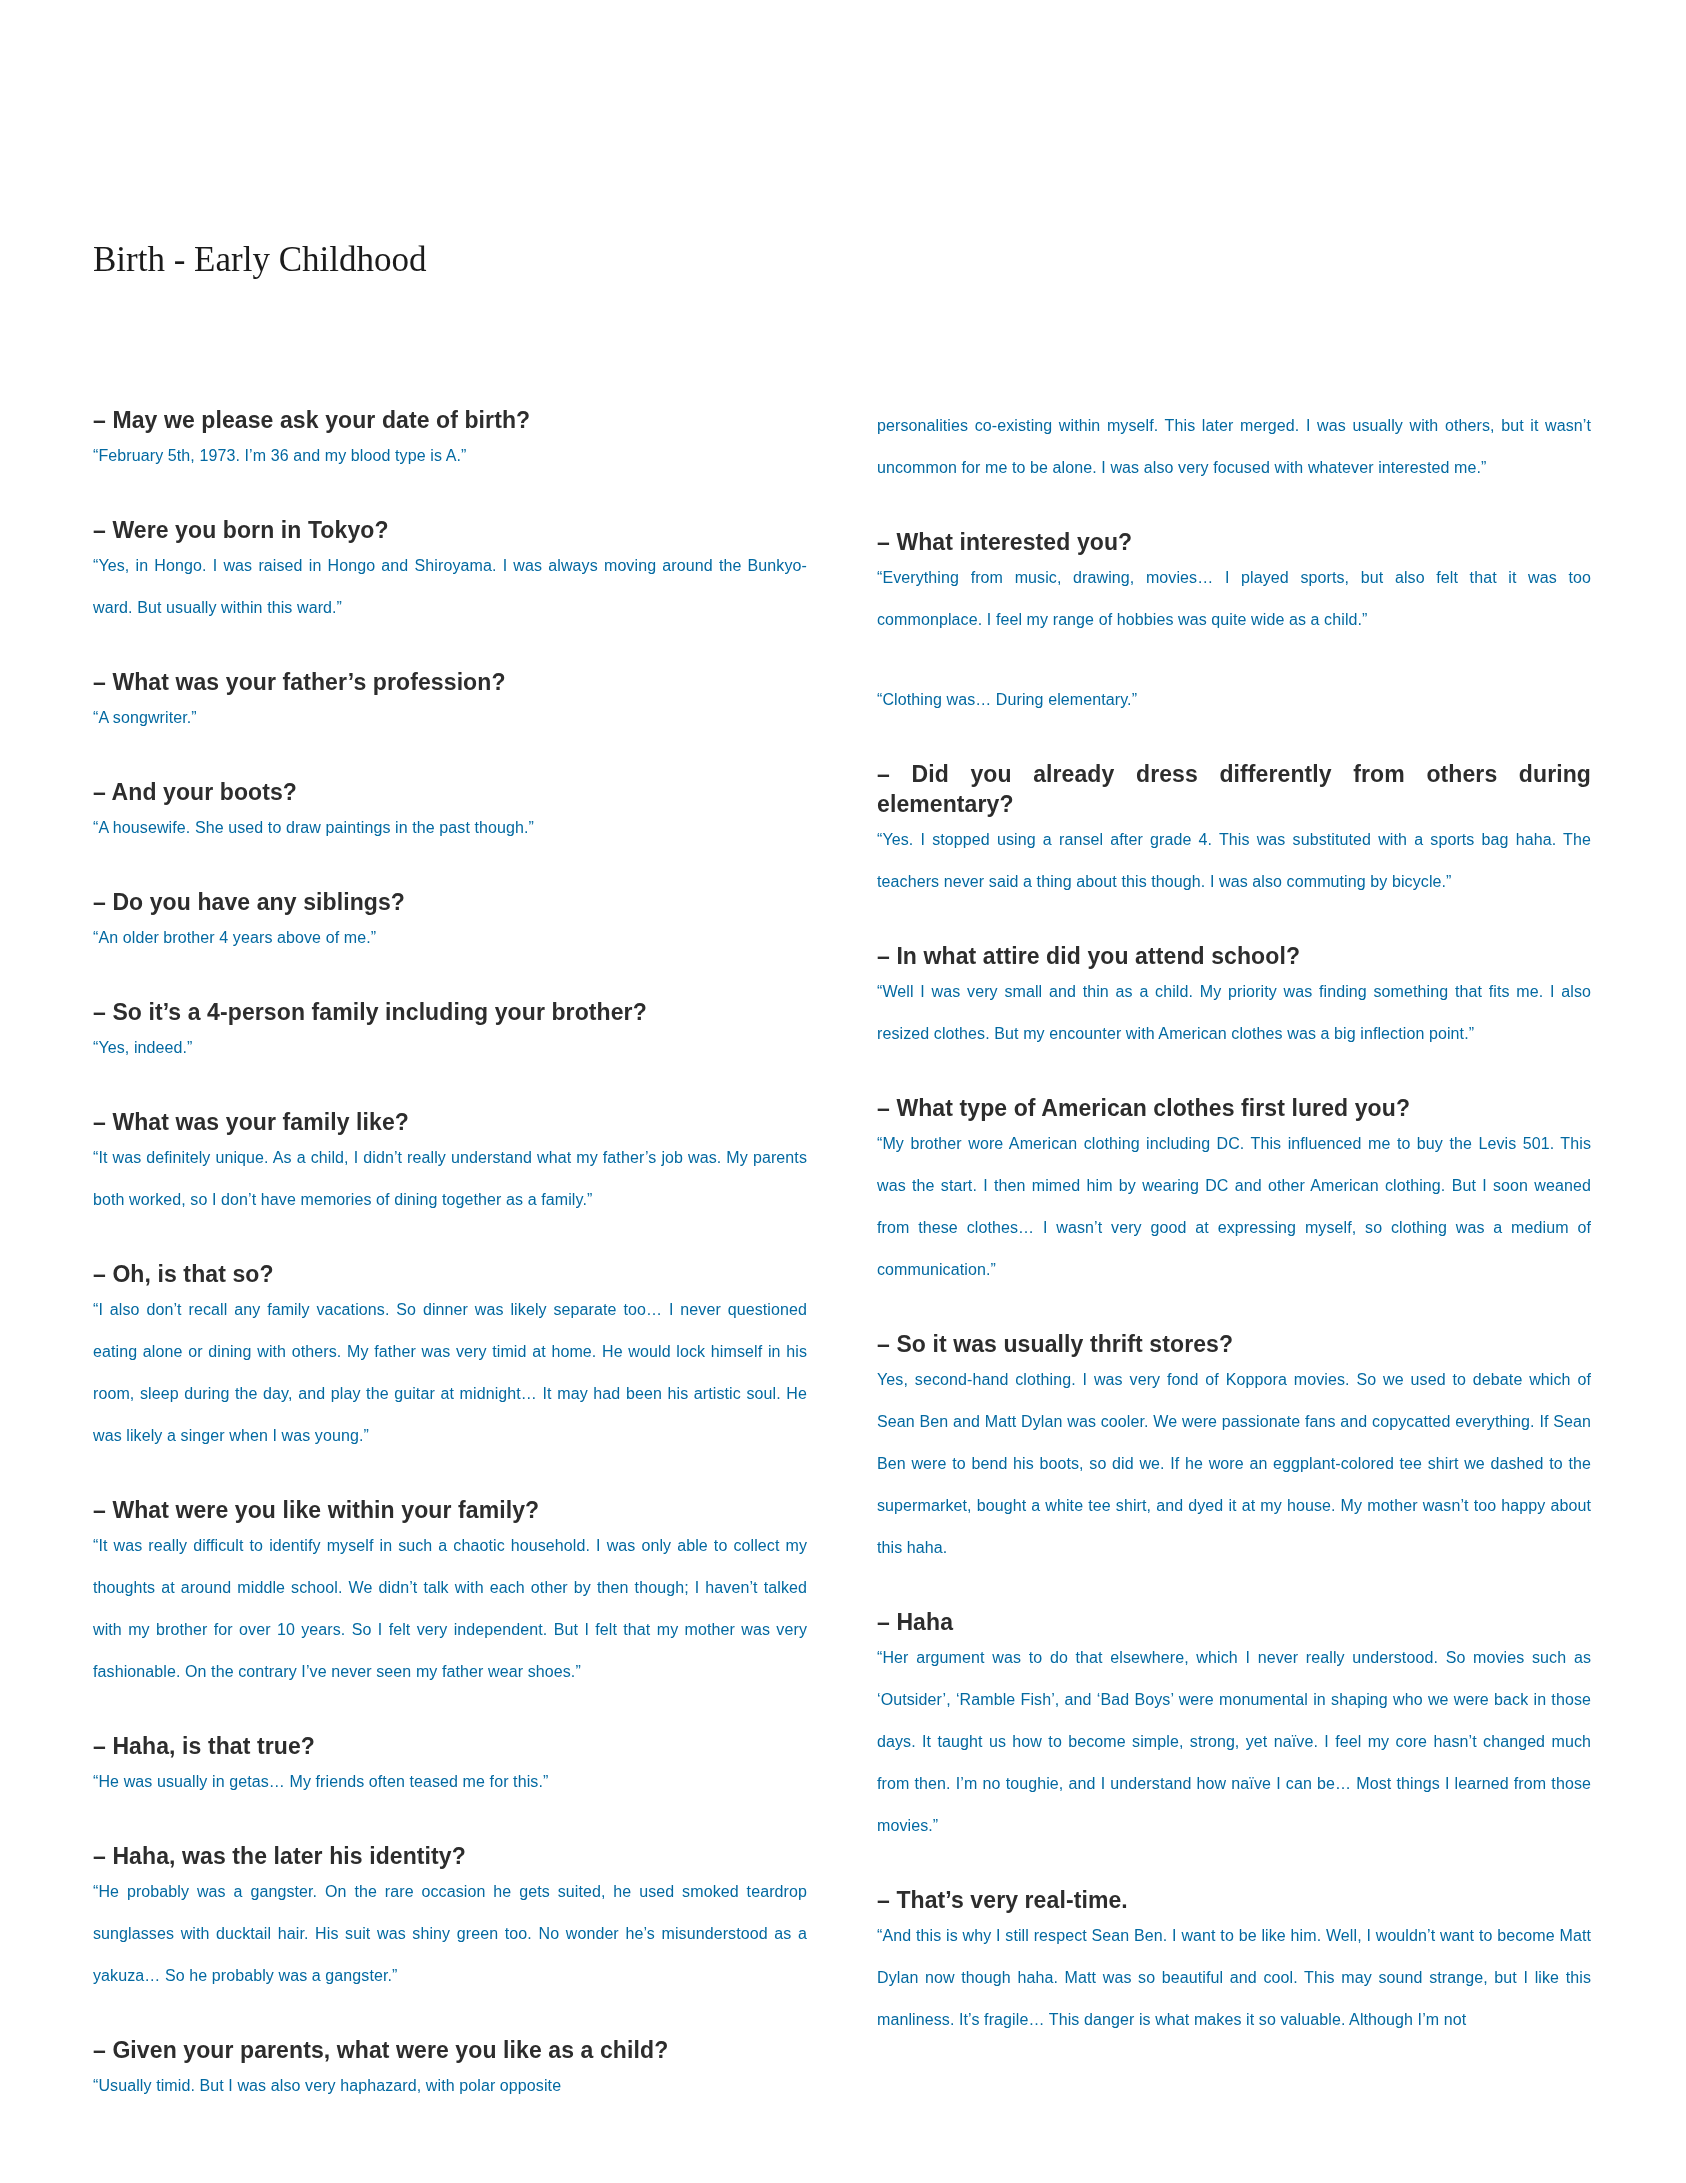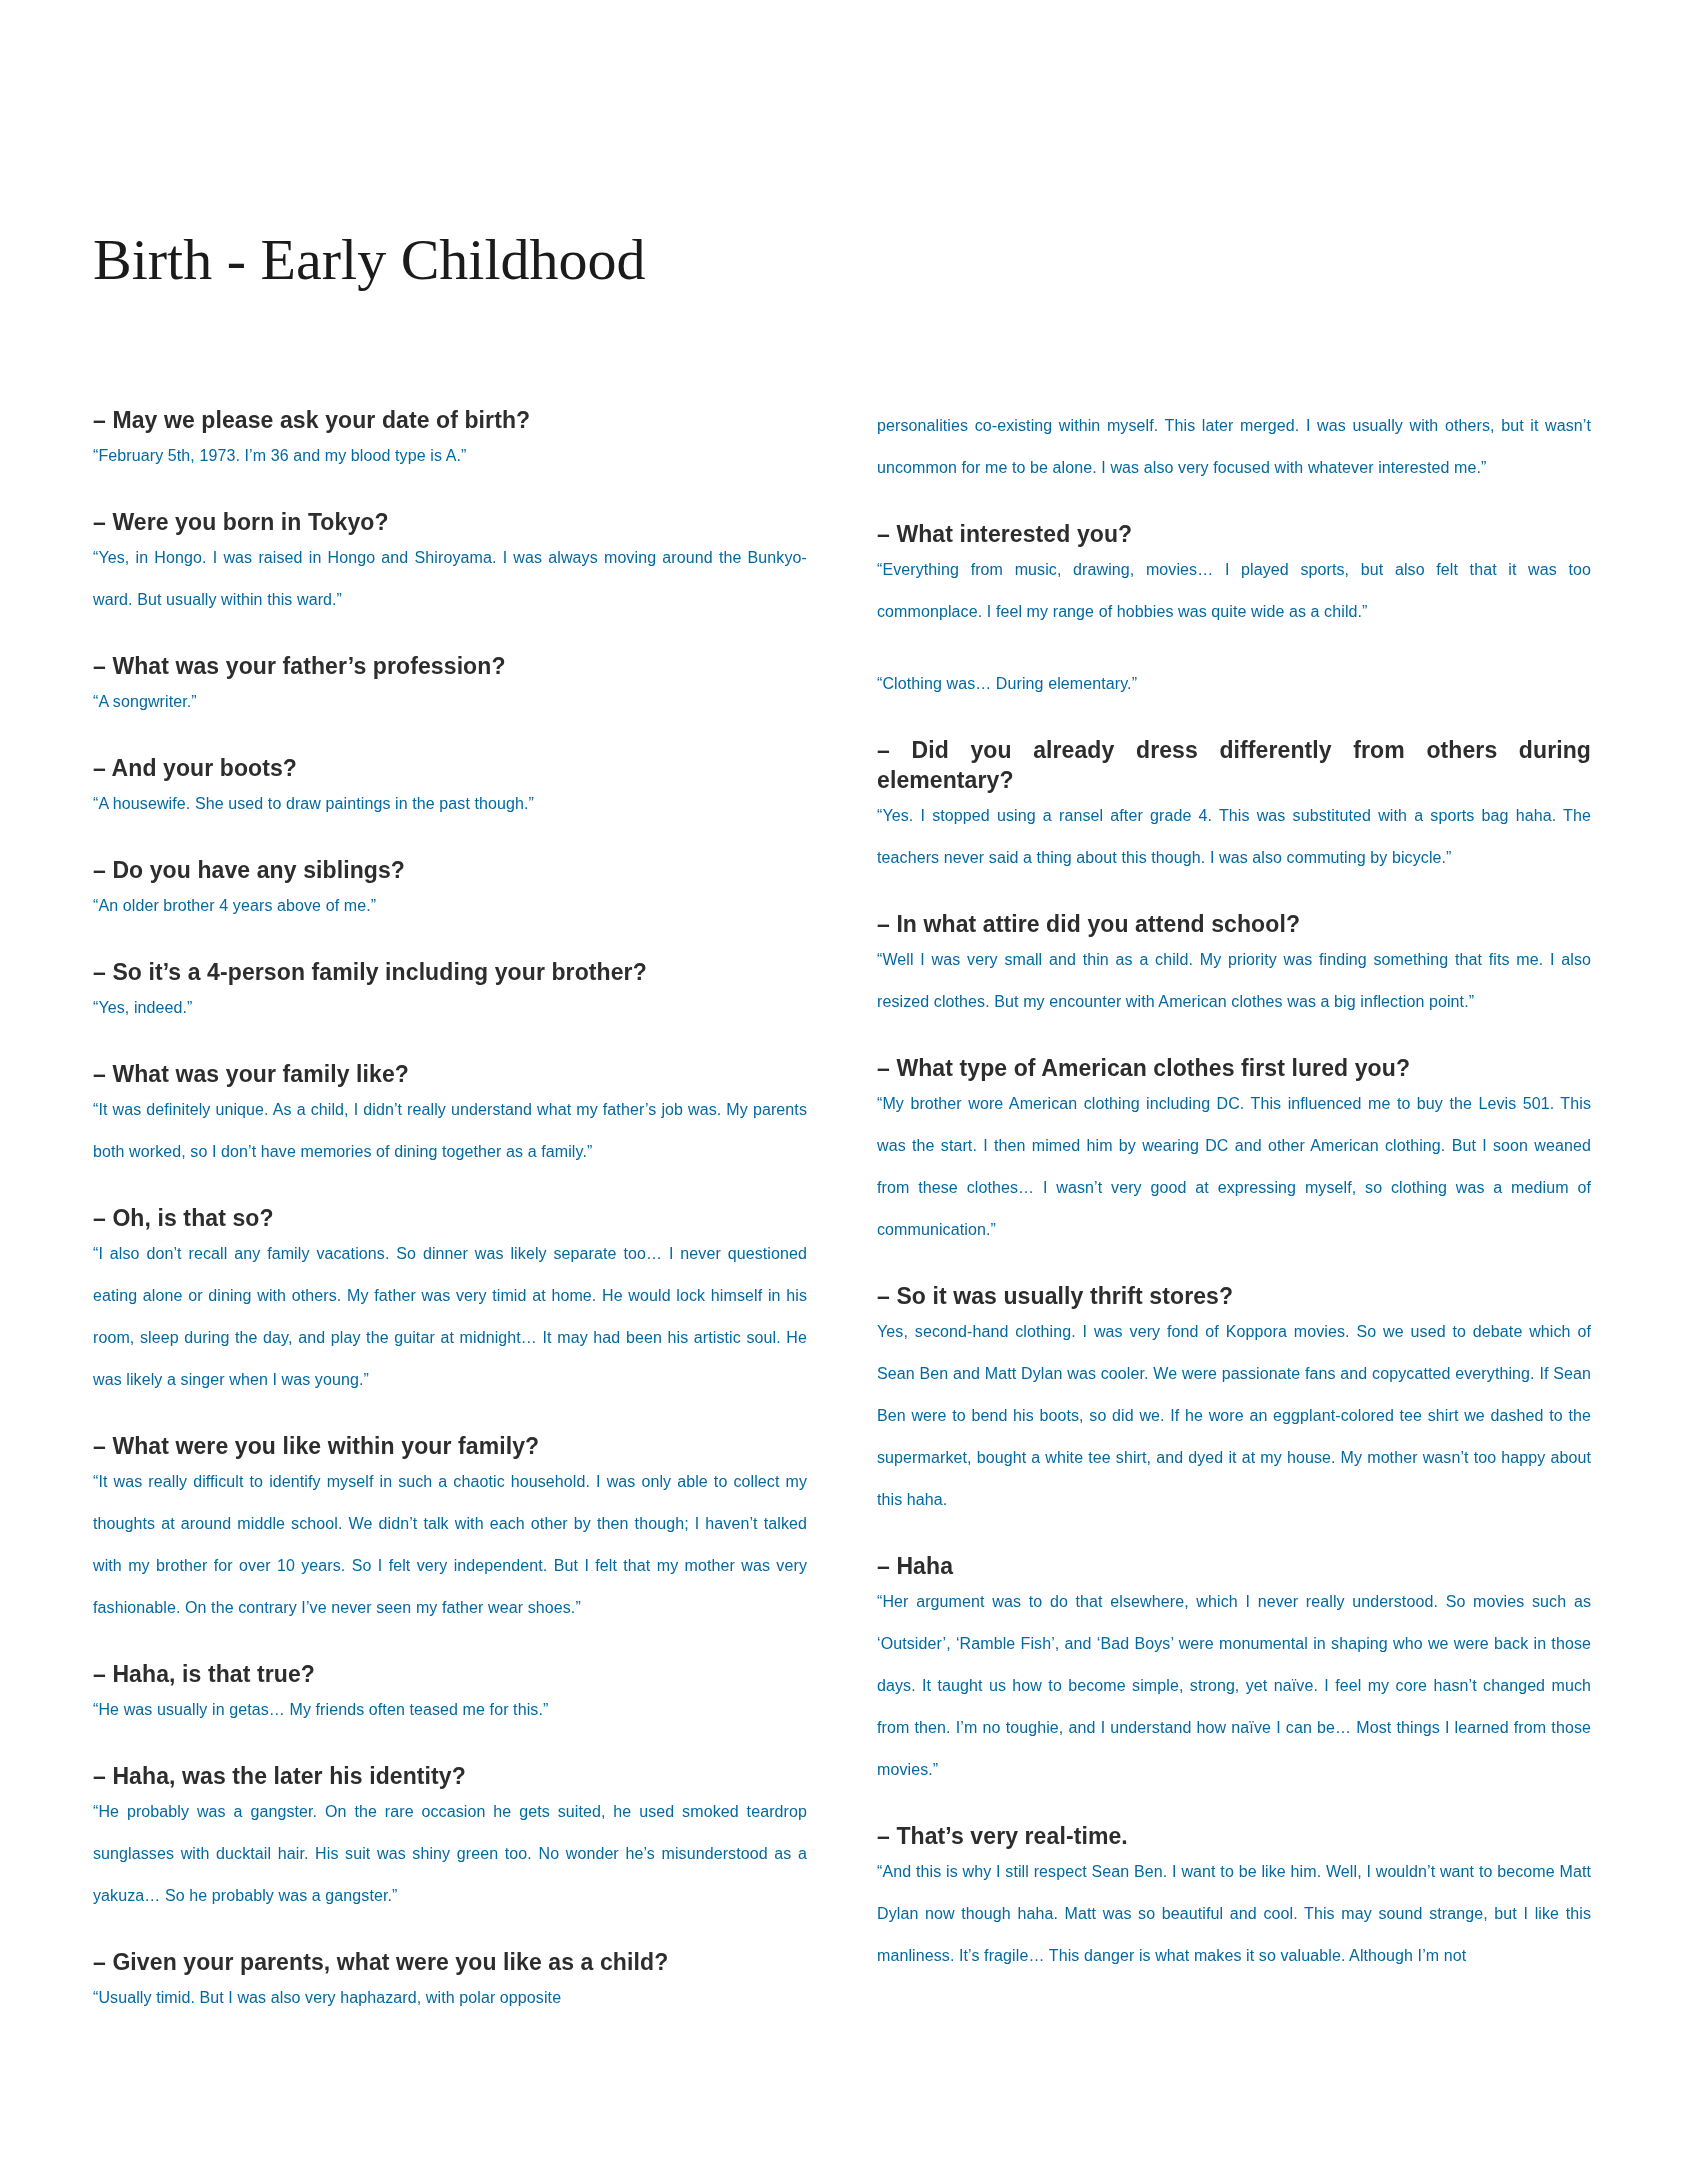--- a/index.html
+++ b/index.html
@@ -12,36 +12,36 @@
   .page {
     box-sizing: border-box;
     width: 1687px;
     height: 2183px;
     padding: 234px 93px 0 93px;
     overflow: hidden;
     background: #ffffff;
   }
   .doc-title {
     font-family: "Liberation Serif", serif;
-    font-size: 58px;
+    font-size: 35px;
     line-height: 51px;
     font-weight: 400;
     color: #1b1b1b;
     margin: 0 0 120px 0;
   }
   .columns {
     display: flex;
     gap: 70px;
     align-items: flex-start;
   }
   .column {
     width: 714px;
     flex: 0 0 auto;
   }
-  .qa-block + .qa-block { margin-top: 30px; }
+  .qa-block + .qa-block { margin-top: 38px; }
   .question {
     margin: 0;
     font-size: 23px;
     line-height: 30px;
     font-weight: 700;
     color: #2d2d2d;
     text-align: justify;
     letter-spacing: 0.1px;
   }
   .answer {

